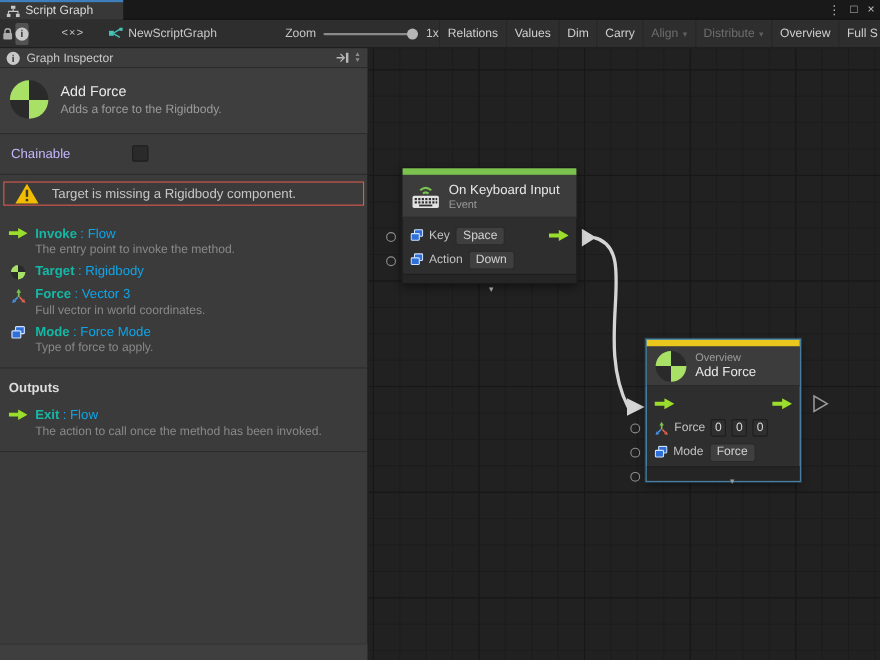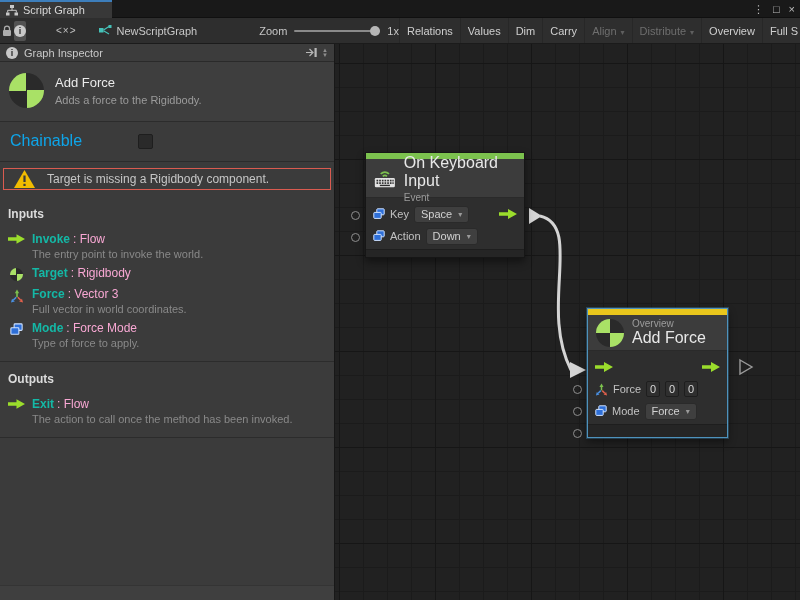--- a/index.html
+++ b/index.html
@@ -38,54 +38,54 @@
   .insp-header .right { margin-left:auto; display:flex; align-items:center; gap:4px; }
   .spinner { display:flex; flex-direction:column; font-size:6px; color:#8E8E8E; line-height:5px; }
   .unit-block { display:flex; gap:11px; padding:11px 9px 13px; border-bottom:1px solid #2C2C2C; background:#3E3E3E; }
   .unit-circle { border-radius:50%;
       background:conic-gradient(#2A2A2A 0 90deg, #A9E166 90deg 180deg, #2A2A2A 180deg 270deg, #A9E166 270deg 360deg); }
   .big { width:35px; height:35px; }
   .mid { width:14px; height:14px; }
   .sm  { width:13px; height:13px; }
   .unit-title { font-size:13px; color:#EAEAEA; margin-top:2px; }
   .unit-desc { font-size:11px; color:#9B9B9B; margin-top:4px; }
-  .chainable-row { display:flex; align-items:center; padding:10px 10px 11px; border-bottom:1px solid #2C2C2C; font-size:16px; color:#0ea5e9; }
+  .chainable-row { display:flex; align-items:center; padding:10px 10px 11px; border-bottom:1px solid #2C2C2C; font-size:12px; color:#c4b5fd; }
   .checkbox { width:15px; height:15px; background:#2A2A2A; border:1px solid #1E1E1E; border-radius:2px; margin-left:56px; }
   .warning-box { margin:6px 3px 7px; border:1px solid #DA5B50; display:flex; align-items:center; gap:11px; padding:0 9px;
                  font-size:12px; color:#C6C6C6; }
   .section { border-bottom:1px solid #2C2C2C; padding:9px 0 8px; }
   .sec-h { font-size:12px; font-weight:bold; color:#DCDCDC; padding:1px 8px 9px; }
   .pin-row { display:flex; gap:7px; padding:2px 8px 4px; align-items:flex-start; }
   .pin-icon { width:17px; display:flex; justify-content:center; margin-top:2px; flex:none; }
   .pin-line { font-size:12px; }
   .pin-name { font-weight:bold; color:#14b8a6; }
-  .pin-type { color:#f9a8d4; margin-left:3px; }
+  .pin-type { color:#0ea5e9; margin-left:3px; }
   .pin-desc { font-size:11px; color:#898989; margin-top:2px; }
   .insp-scrollbar { position:absolute; bottom:0; left:0; right:0; height:15px; background:#3F3F3F; border-top:1px solid #343434; }
 
   
   .canvas { position:absolute; left:335px; top:44px; width:465px; height:556px; background-color:#212121;
     background-image:
       linear-gradient(#161616 1px, transparent 1px),
       linear-gradient(90deg, #161616 1px, transparent 1px),
       linear-gradient(#1B1B1B 1px, transparent 1px),
       linear-gradient(90deg, #1B1B1B 1px, transparent 1px);
     background-size:96px 96px, 96px 96px, 24px 24px, 24px 24px;
     background-position:4px 19px, 4px 19px, 4px 19px, 4px 19px; }
   .wires { position:absolute; left:0; top:0; }
 
   .node { position:absolute; background:#2E2E2E; border:1px solid #161616; box-shadow:0 4px 8px rgba(0,0,0,.45); }
   .colorbar { height:6px; }
   .node-head { background:#3C3C3C; display:flex; align-items:center; gap:8px; padding:0 8px; border-bottom:1px solid #2A2A2A; }
-  .node-title { font-size:16px; color:#E8E8E8; }
+  .node-title { font-size:12px; color:#E8E8E8; }
   .node-sub { font-size:10px; color:#9C9C9C; margin-top:2px; }
   .node-foot { background:#252525; border-top:1px solid #1E1E1E; }
   .port-row { display:flex; align-items:center; gap:5px; height:22px; padding:0 7px; font-size:11px; color:#C2C2C2; }
   .dd { background:#3F3F3F; border:1px solid #2A2A2A; border-radius:3px; padding:1px 6px; font-size:11px; color:#D2D2D2;
-        display:inline-flex; gap:6px; align-items:center; height:17px; }
+        display:inline-flex; gap:16px; align-items:center; height:17px;flex-direction:column; }
   .dd .caret { font-size:8px; color:#9A9A9A; }
   .field { flex:1; background:#2F2F2F; border:1px solid #1E1E1E; border-radius:3px; height:17px; display:flex;
            align-items:center; padding:0 6px; font-size:11px; color:#DADADA; margin-right:1px; }
   .picker { margin-left:auto; color:#ABABAB; font-size:11px; }
   .valbox { min-width:14px; height:16px; background:#2F2F2F; border:1px solid #1E1E1E; border-radius:2px; text-align:center;
             font-size:11px; color:#DADADA; line-height:15px; padding:0 2px; }
   .event-node { left:30px; top:108px; width:160px; }
   .event-node .node-head { height:39px; }
   .event-node .node-body { padding:5px 0 2px; }
   .event-node .node-foot { height:8px; }
@@ -189,31 +189,30 @@
   <div class="warning-box">
     <svg width="23" height="20" viewBox="0 0 23 20">
       <path d="M11.5 1 L22 19 H1 Z" fill="#F2BC00"></path>
       <rect x="10.4" y="6.5" width="2.2" height="6.5" fill="#3B3B3B"></rect>
       <rect x="10.4" y="14.8" width="2.2" height="2.2" fill="#3B3B3B"></rect>
     </svg>
     <span>Target is missing a Rigidbody component.</span>
   </div>
 
   <div class="section">
-    <div class="sec-h">Inputs</div>
 
     <div class="pin-row">
       <span class="pin-icon">
         <svg width="17" height="10" viewBox="0 0 18 10">
           <path d="M0 3.2 H9 V0 L18 5 L9 10 V6.8 H0 Z" fill="#9BDD2C"></path>
         </svg>
       </span>
       <div>
         <div class="pin-line"><span class="pin-name">Invoke</span><span class="pin-type">: Flow</span></div>
-        <div class="pin-desc">The entry point to invoke the world.</div>
+        <div class="pin-desc">The entry point to invoke the method.</div>
       </div>
     </div>
 
     <div class="pin-row">
       <span class="pin-icon">
           <span class="unit-circle sm"></span>
         </span>
       <div>
         <div class="pin-line"><span class="pin-name">Target</span><span class="pin-type">: Rigidbody</span></div>
       </div>

